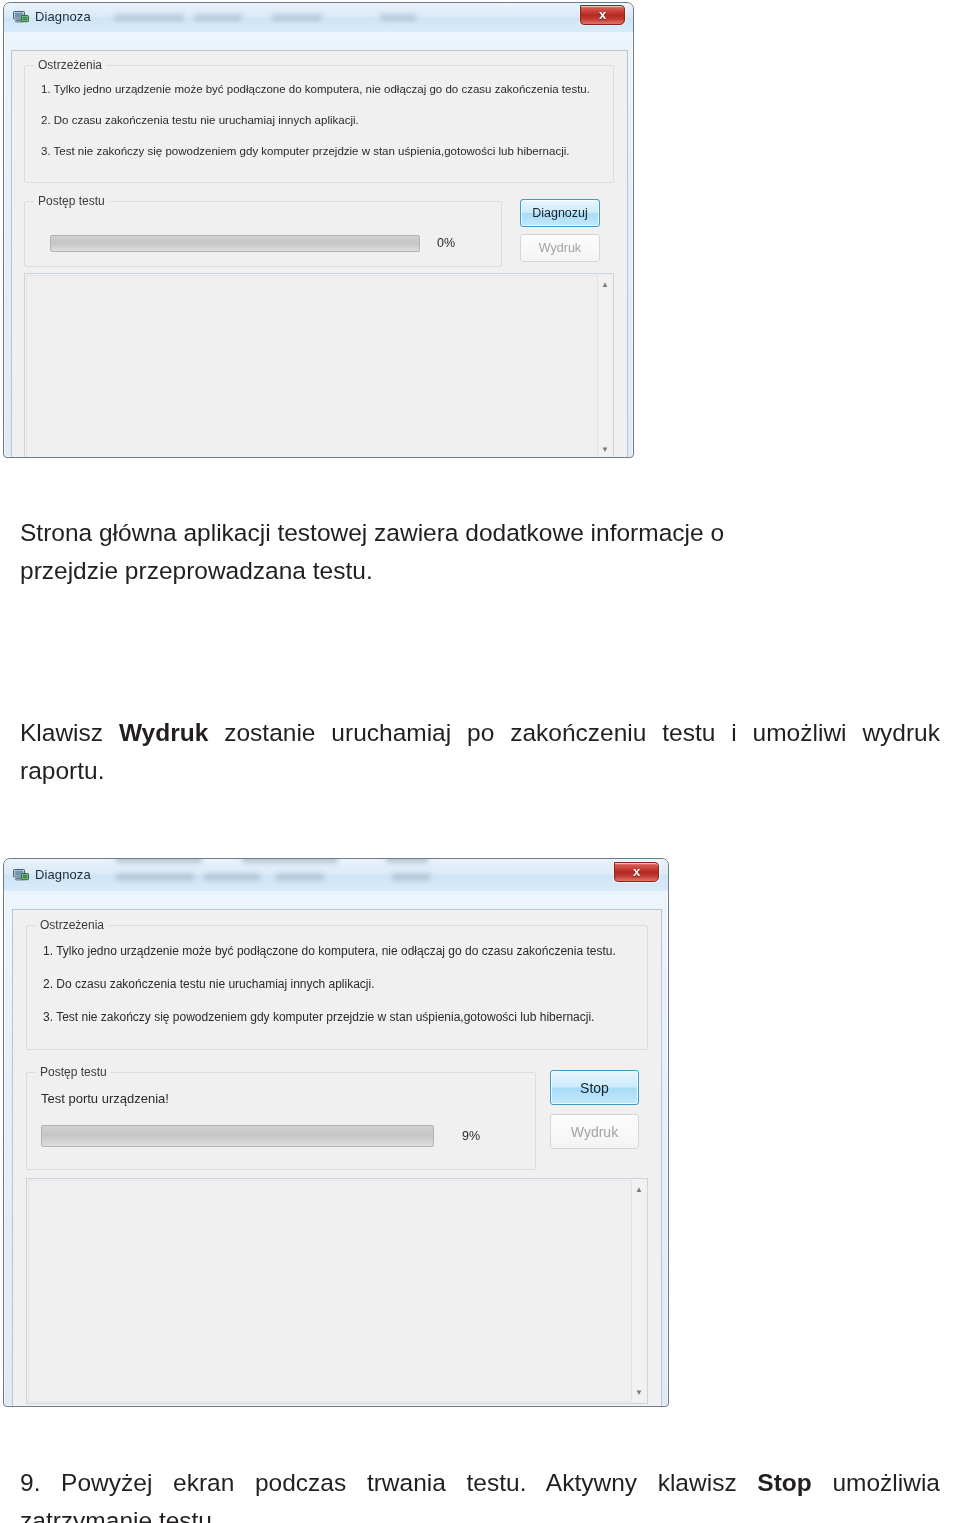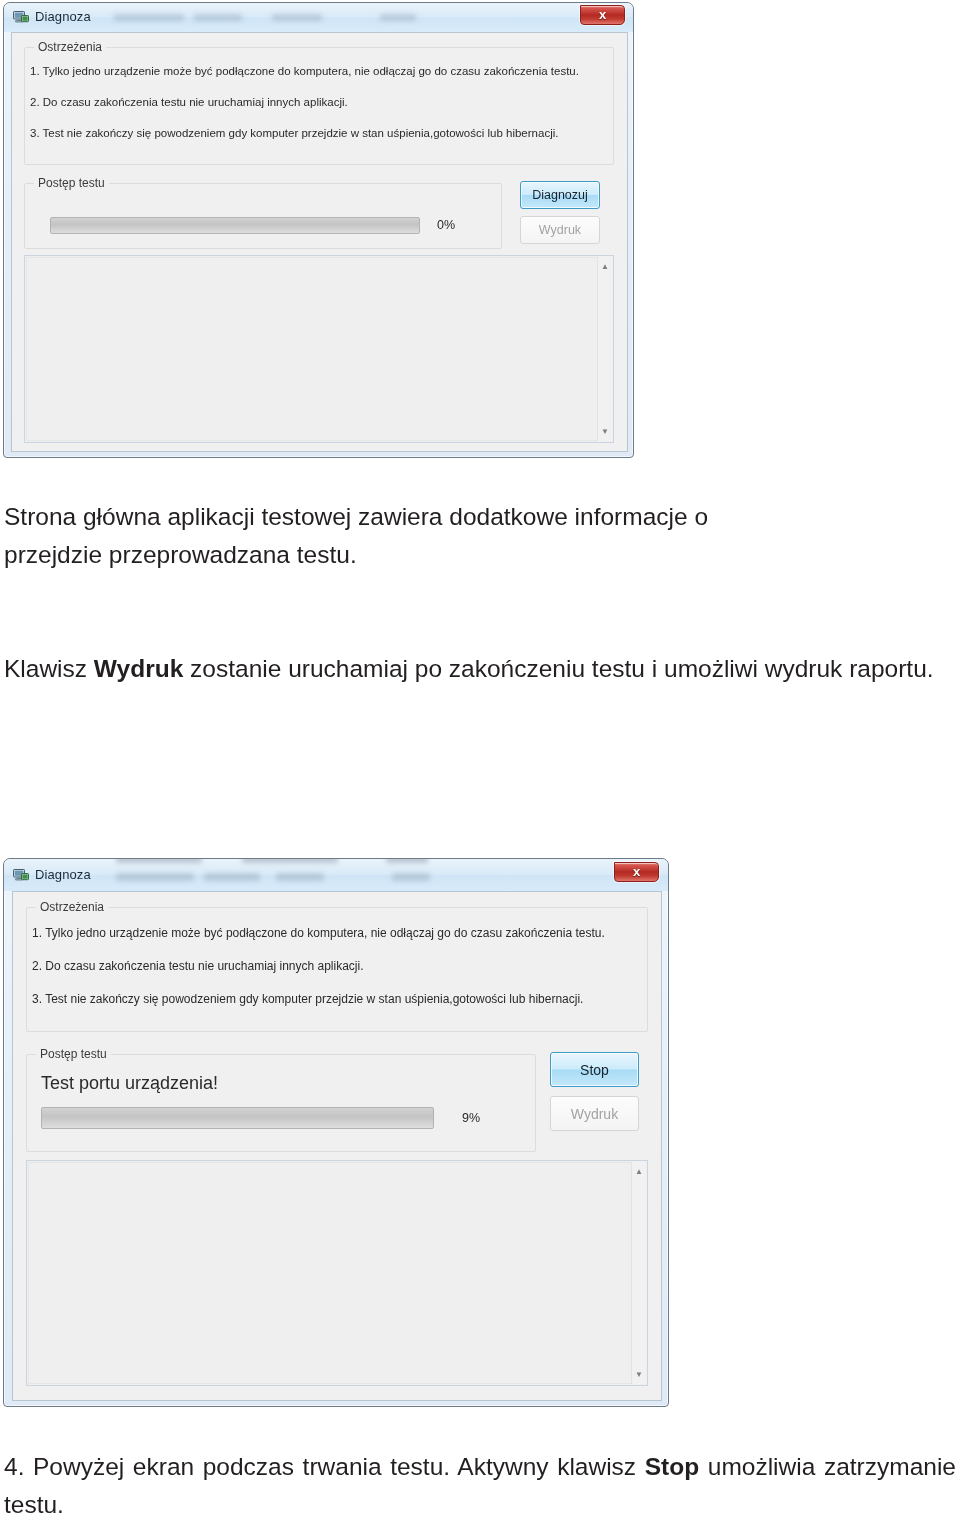--- a/index.html
+++ b/index.html
@@ -84,20 +84,21 @@
     text-shadow: 0 1px 1px rgba(0,0,0,.5);
     line-height: 16px;
   }
 
   
   .client {
     position: absolute;
     background: #f0f0f0;
     border: 1px solid #b8c6d2;
     box-sizing: border-box;
+    margin-top: 18px;
   }
 
   
   .groupbox {
     position: absolute;
     border: 1px solid #dcdcdc;
     border-radius: 2px;
     box-sizing: border-box;
     background: transparent;
   }
@@ -109,21 +110,21 @@
     font-size: 12px;
     color: #3b3b3b;
     white-space: nowrap;
   }
 
   .warn-line {
     position: absolute;
     font-size: 11.5px;
     line-height: 15px;
     color: #2a2a2a;
-    left: 5px;
+    left: 16px;
     right: 8px;
   }
 
   
   .pbar {
     position: absolute;
     background: linear-gradient(180deg,#d2d2d2 0%,#c4c4c4 42%,#c9c9c9 55%,#dedede 100%);
     border: 1px solid #b3b3b3;
     border-radius: 2px;
     box-sizing: border-box;
@@ -211,21 +212,21 @@
     position: absolute;
     left: 4px;
     width: 952px;
     font-size: 24.5px;
     line-height: 38px;
     color: #231f20;
     text-align: justify;
     text-justify: inter-word;
   }
   .prose b { font-weight: bold; }
-  .prose p { margin: 0; }
+  .prose p { margin: 16px; }
 </style>
 </head>
 <body>
 
 <div class="win-dialog" style="left:3px; top:2px; width:631px; height:456px;">
 
   <div class="titlebar">
     <span class="title-icon">
       <svg width="16" height="14" viewBox="0 0 16 14">
         <rect x="0.5" y="1.5" width="11" height="7.5" rx="0.8" fill="#c9d9e6" stroke="#44606f"></rect>
@@ -326,21 +327,21 @@
 
     <div class="groupbox" style="left:13px; top:15px; width:622px; height:125px;">
       <span class="gb-title">Ostrzeżenia</span>
       <span class="warn-line" style="top:17px; font-size:12px; line-height:16px;">1. Tylko jedno urządzenie może być podłączone do komputera, nie odłączaj go do czasu zakończenia testu.</span>
       <span class="warn-line" style="top:50px; font-size:12px; line-height:16px;">2. Do czasu zakończenia testu nie uruchamiaj innych aplikacji.</span>
       <span class="warn-line" style="top:83px; font-size:12px; line-height:16px;">3. Test nie zakończy się powodzeniem gdy komputer przejdzie w stan uśpienia,gotowości lub hibernacji.</span>
     </div>
 
     <div class="groupbox" style="left:13px; top:162px; width:510px; height:98px;">
       <span class="gb-title">Postęp testu</span>
-      <span class="status-text" style="left:14px; top:18px; font-size:18px;">Test portu urządzenia!</span>
+      <span class="status-text" style="left:14px; top:18px; font-size:13px;">Test portu urządzenia!</span>
       <span class="pbar" style="left:14px; top:52px; width:393px; height:22px;">
         <span class="fill" style="width:9%;"></span>
       </span>
       <span class="pct" style="left:435px; top:56px;">9%</span>
     </div>
 
     <div class="btn primary" style="left:537px; top:160px; width:89px; height:35px; font-size:14px;">Stop</div>
     <div class="btn disabled" style="left:537px; top:204px; width:89px; height:35px; font-size:14px;">Wydruk</div>
 
     <div class="listpane" style="left:13px; top:268px; width:622px; height:226px;">
@@ -350,15 +351,15 @@
         <div class="sb-arrow down">▼</div>
       </div>
     </div>
   </div>
 
   <div class="win-frame-inner"></div>
 </div>
 
 <div class="prose" style="top:1448px;">
   <p>
-    <span>4. Powyżej ekran podczas trwania testu. Aktywny klawisz </span><b>Stop</b><span> umożliwia zatrzymanie testu.</span>
+    <span>9. Powyżej ekran podczas trwania testu. Aktywny klawisz </span><b>Stop</b><span> umożliwia zatrzymanie testu.</span>
   </p>
 </div>
 
 </body></html>

